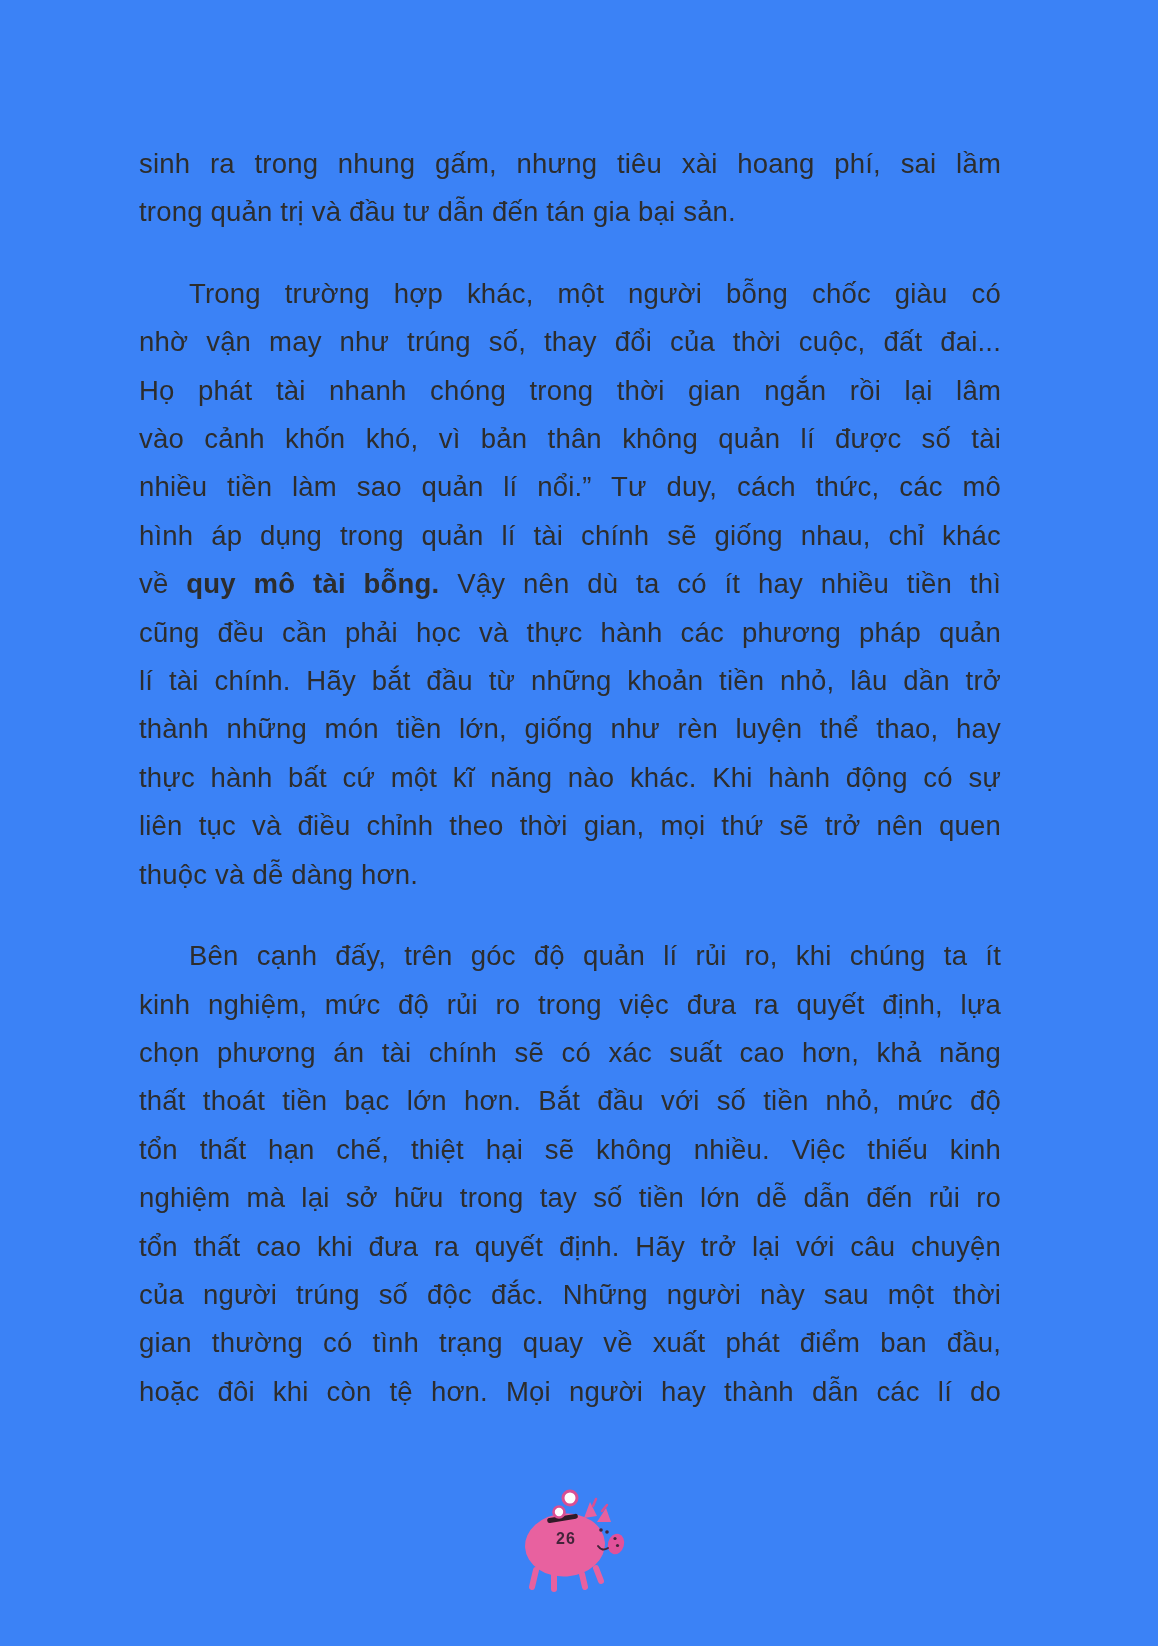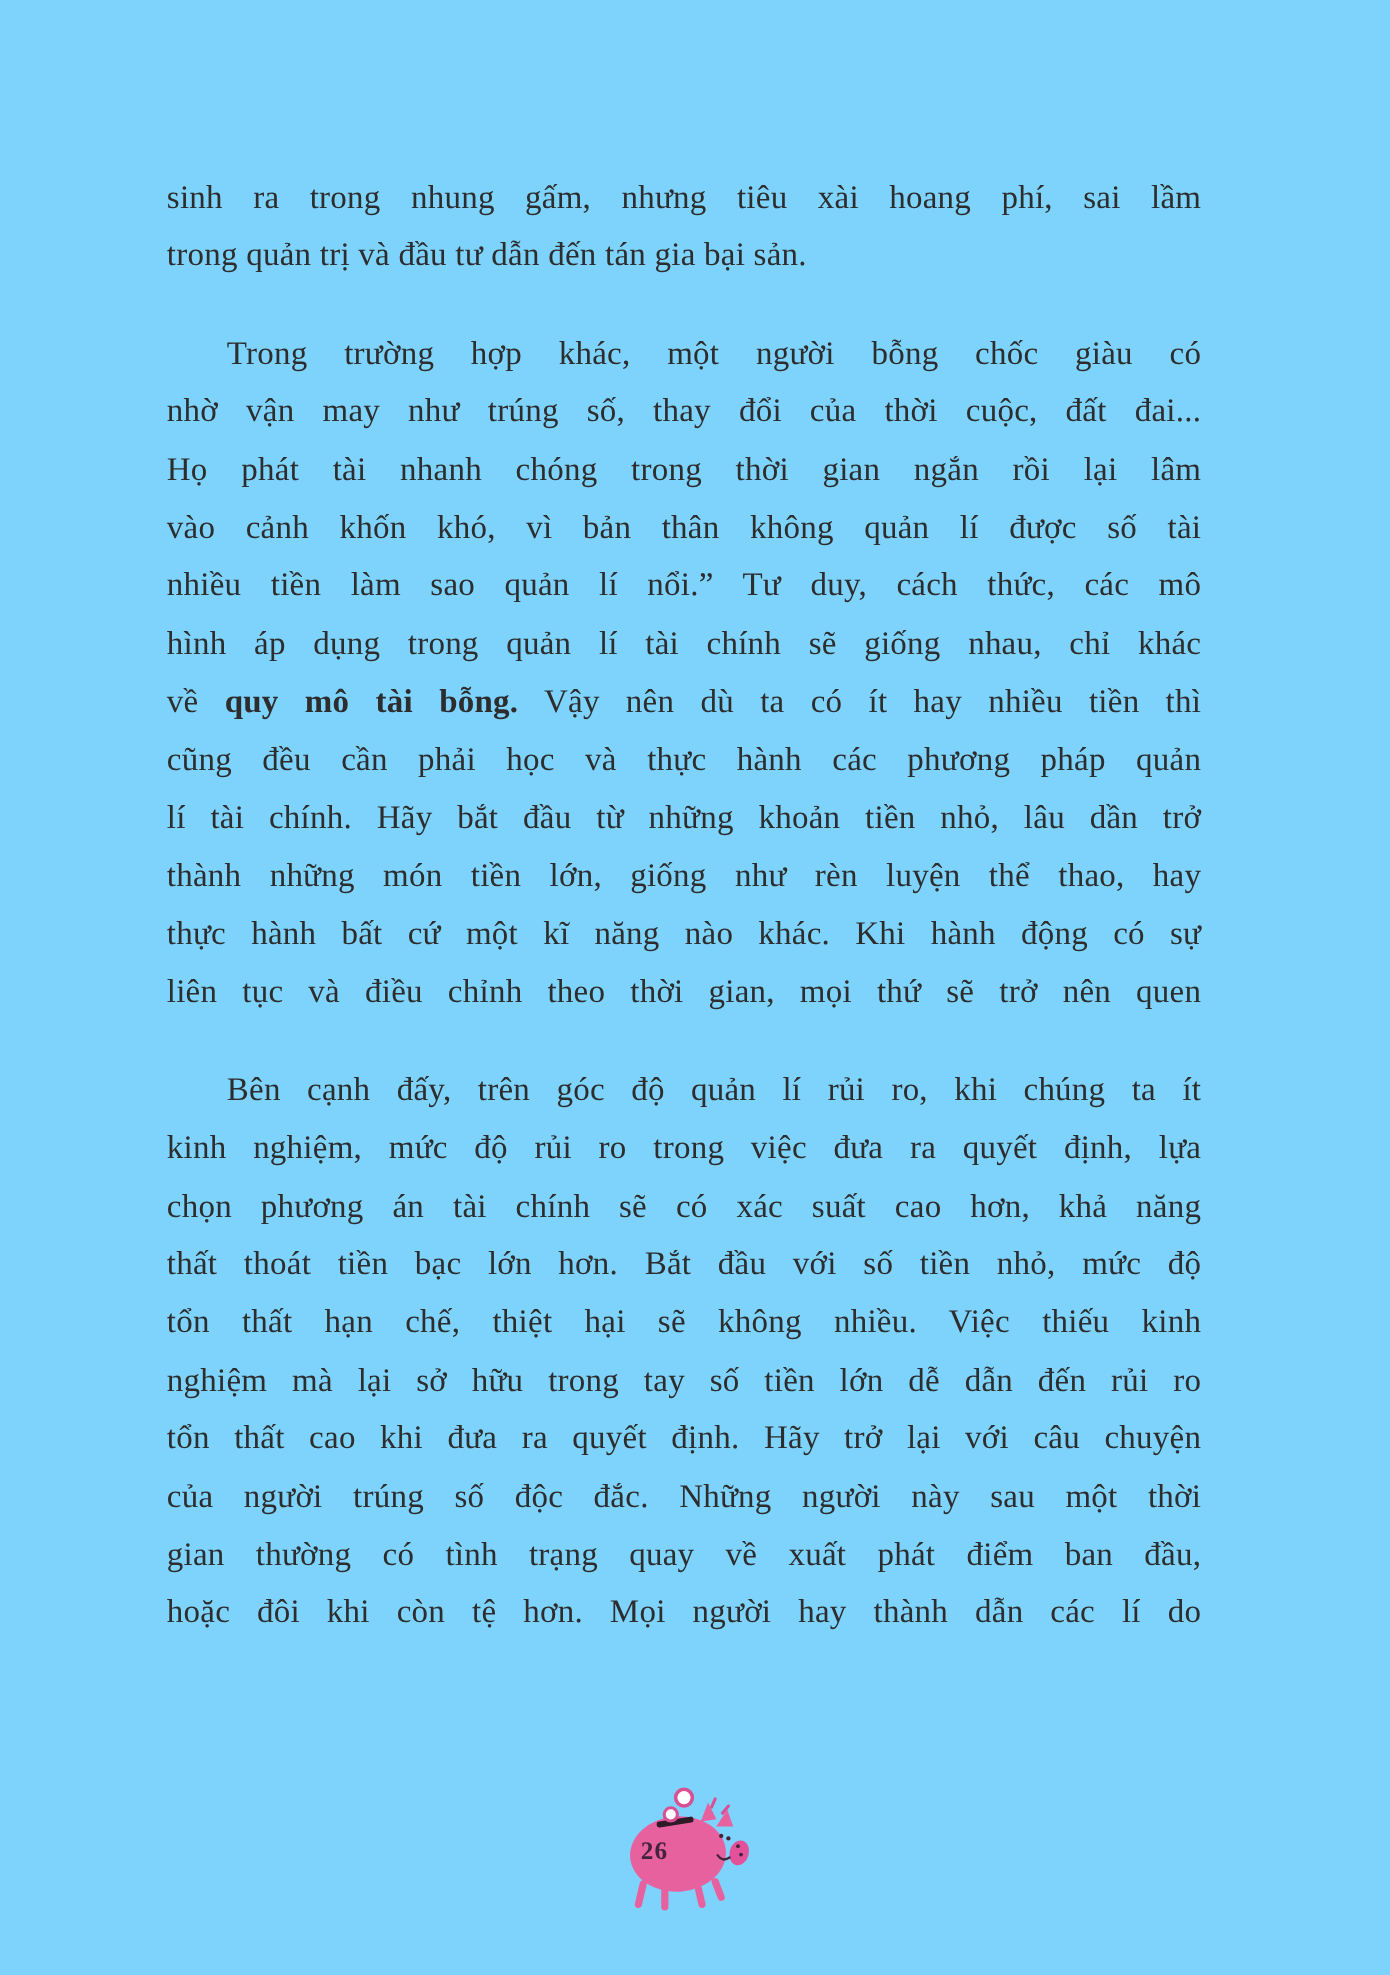--- a/index.html
+++ b/index.html
@@ -1,22 +1,22 @@
 <!DOCTYPE html>
 <html><head>
 <meta charset="utf-8">
 <style>
   html, body { margin: 0; padding: 0; background: #ffffff; }
   .page {
     position: relative;
     width: 1158px;
     height: 1646px;
-    background: #7dd3fc;
+    background: #3b82f6;
     overflow: hidden;
-    font-family: Liberation Serif, serif;
+    font-family: Liberation Sans, sans-serif;
   }
   .text-block {
     position: absolute;
     left: 139px;
     top: 140px;
     width: 862px;
     font-size: 27.5px;
     line-height: 48.4px;
     color: #2d2d2d;
     letter-spacing: 0.2px;
@@ -36,21 +36,22 @@
     top: 1482px;
     width: 140px;
     height: 122px;
   }
   .pig-wrap svg { display: block; width: 140px; height: 122px; }
   .page-number {
     position: absolute;
     left: 36px;
     top: 48px;
     width: 64px;
-    font-size: 21px;
+    text-align: center;
+    font-size: 16px;
     font-weight: bold;
     color: #44243a;
     letter-spacing: 1px;
   }
 </style>
 </head>
 <body>
 
 <div class="page">
 
@@ -65,20 +66,21 @@
         <div class="line"><span>Họ phát tài nhanh chóng trong thời gian ngắn rồi lại lâm</span></div>
         <div class="line"><span>vào cảnh khốn khó, vì bản thân không quản lí được số tài</span></div>
         <div class="line"><span>nhiều tiền làm sao quản lí nổi.” Tư duy, cách thức, các mô</span></div>
         <div class="line"><span>hình áp dụng trong quản lí tài chính sẽ giống nhau, chỉ khác</span></div>
         <div class="line"><span>về </span><span class="bold">quy mô tài bỗng.</span><span> Vậy nên dù ta có ít hay nhiều tiền thì</span></div>
         <div class="line"><span>cũng đều cần phải học và thực hành các phương pháp quản</span></div>
         <div class="line"><span>lí tài chính. Hãy bắt đầu từ những khoản tiền nhỏ, lâu dần trở</span></div>
         <div class="line"><span>thành những món tiền lớn, giống như rèn luyện thể thao, hay</span></div>
         <div class="line"><span>thực hành bất cứ một kĩ năng nào khác. Khi hành động có sự</span></div>
         <div class="line"><span>liên tục và điều chỉnh theo thời gian, mọi thứ sẽ trở nên quen</span></div>
+        <div class="line last-line"><span>thuộc và dễ dàng hơn.</span></div>
       </div>
       <div class="para indent">
         <div class="line first-line"><span>Bên cạnh đấy, trên góc độ quản lí rủi ro, khi chúng ta ít</span></div>
         <div class="line"><span>kinh nghiệm, mức độ rủi ro trong việc đưa ra quyết định, lựa</span></div>
         <div class="line"><span>chọn phương án tài chính sẽ có xác suất cao hơn, khả năng</span></div>
         <div class="line"><span>thất thoát tiền bạc lớn hơn. Bắt đầu với số tiền nhỏ, mức độ</span></div>
         <div class="line"><span>tổn thất hạn chế, thiệt hại sẽ không nhiều. Việc thiếu kinh</span></div>
         <div class="line"><span>nghiệm mà lại sở hữu trong tay số tiền lớn dễ dẫn đến rủi ro</span></div>
         <div class="line"><span>tổn thất cao khi đưa ra quyết định. Hãy trở lại với câu chuyện</span></div>
         <div class="line"><span>của người trúng số độc đắc. Những người này sau một thời</span></div>

